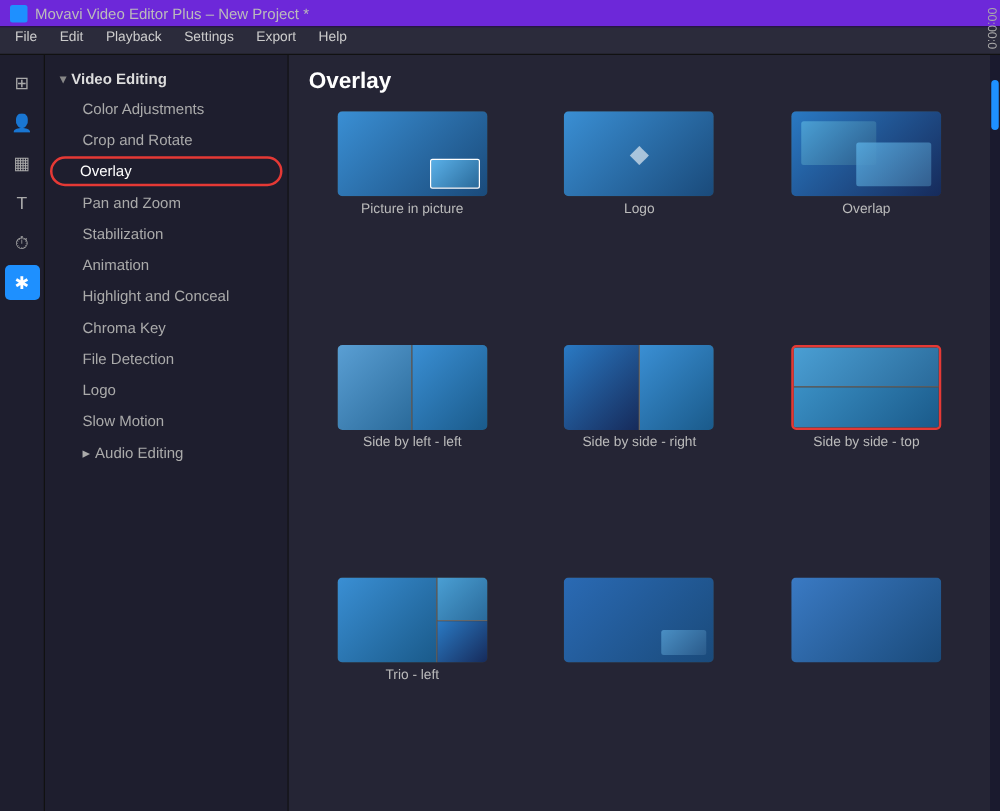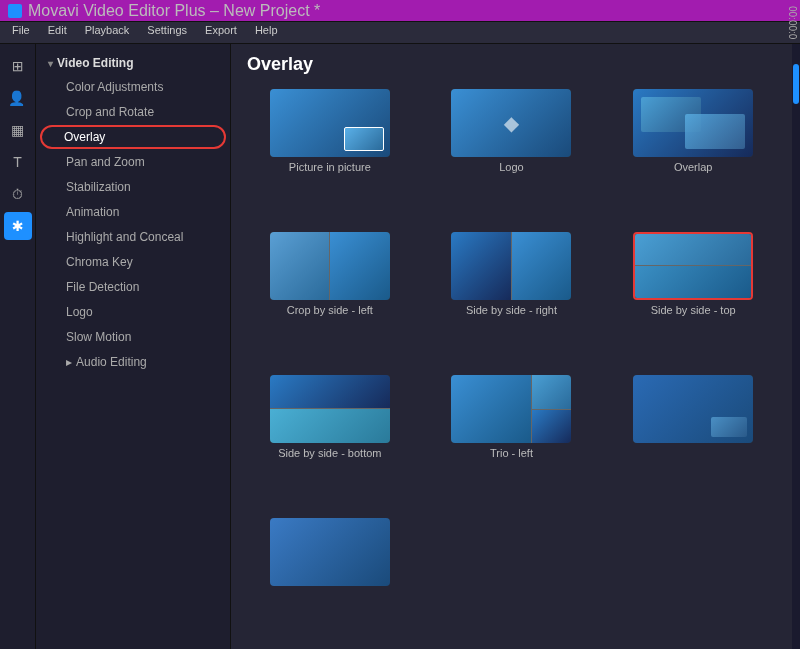--- a/index.html
+++ b/index.html
@@ -8,26 +8,26 @@
       height: 649px;
       background: #1a1a2e;
       font-family: 'Segoe UI', Arial, sans-serif;
       font-size: 12px;
       color: #ccc;
       overflow: hidden;
     }
 
     
     #titlebar {
-      background: #a21caf;
+      background: #6d28d9;
       height: 22px;
       display: flex;
       align-items: center;
       padding: 0 8px;
-      font-size: 16px;
+      font-size: 12px;
       color: #bbb;
       border-bottom: 1px solid #111;
     }
     #titlebar .app-icon {
       width: 14px; height: 14px;
       background: #1e90ff;
       border-radius: 2px;
       margin-right: 6px;
       display: inline-block;
     }
@@ -411,21 +411,21 @@
         <span class="overlay-label">Overlap</span>
       </div>
 
       <div class="overlay-item">
         <div class="overlay-thumb">
           <div class="thumb-sbs-left">
             <div class="half"></div>
             <div class="half"></div>
           </div>
         </div>
-        <span class="overlay-label">Crop by side - left</span>
+        <span class="overlay-label">Side by left - left</span>
       </div>
 
       <div class="overlay-item">
         <div class="overlay-thumb">
           <div class="thumb-sbs-right">
             <div class="half"></div>
             <div class="half"></div>
           </div>
         </div>
         <span class="overlay-label">Side by side - right</span>
@@ -434,29 +434,20 @@
       <div class="overlay-item">
         <div class="overlay-thumb highlighted-border">
           <div class="thumb-sbs-top">
             <div class="top-half"></div>
             <div class="bottom-half"></div>
           </div>
         </div>
         <span class="overlay-label">Side by side - top</span>
       </div>
 
-      <div class="overlay-item">
-        <div class="overlay-thumb">
-          <div class="thumb-sbs-bottom">
-            <div class="top-half"></div>
-            <div class="bottom-half"></div>
-          </div>
-        </div>
-        <span class="overlay-label">Side by side - bottom</span>
-      </div>
 
       <div class="overlay-item">
         <div class="overlay-thumb">
           <div class="thumb-trio-left">
             <div class="big"></div>
             <div class="small-col">
               <div class="s1"></div>
               <div class="s2"></div>
             </div>
           </div>

